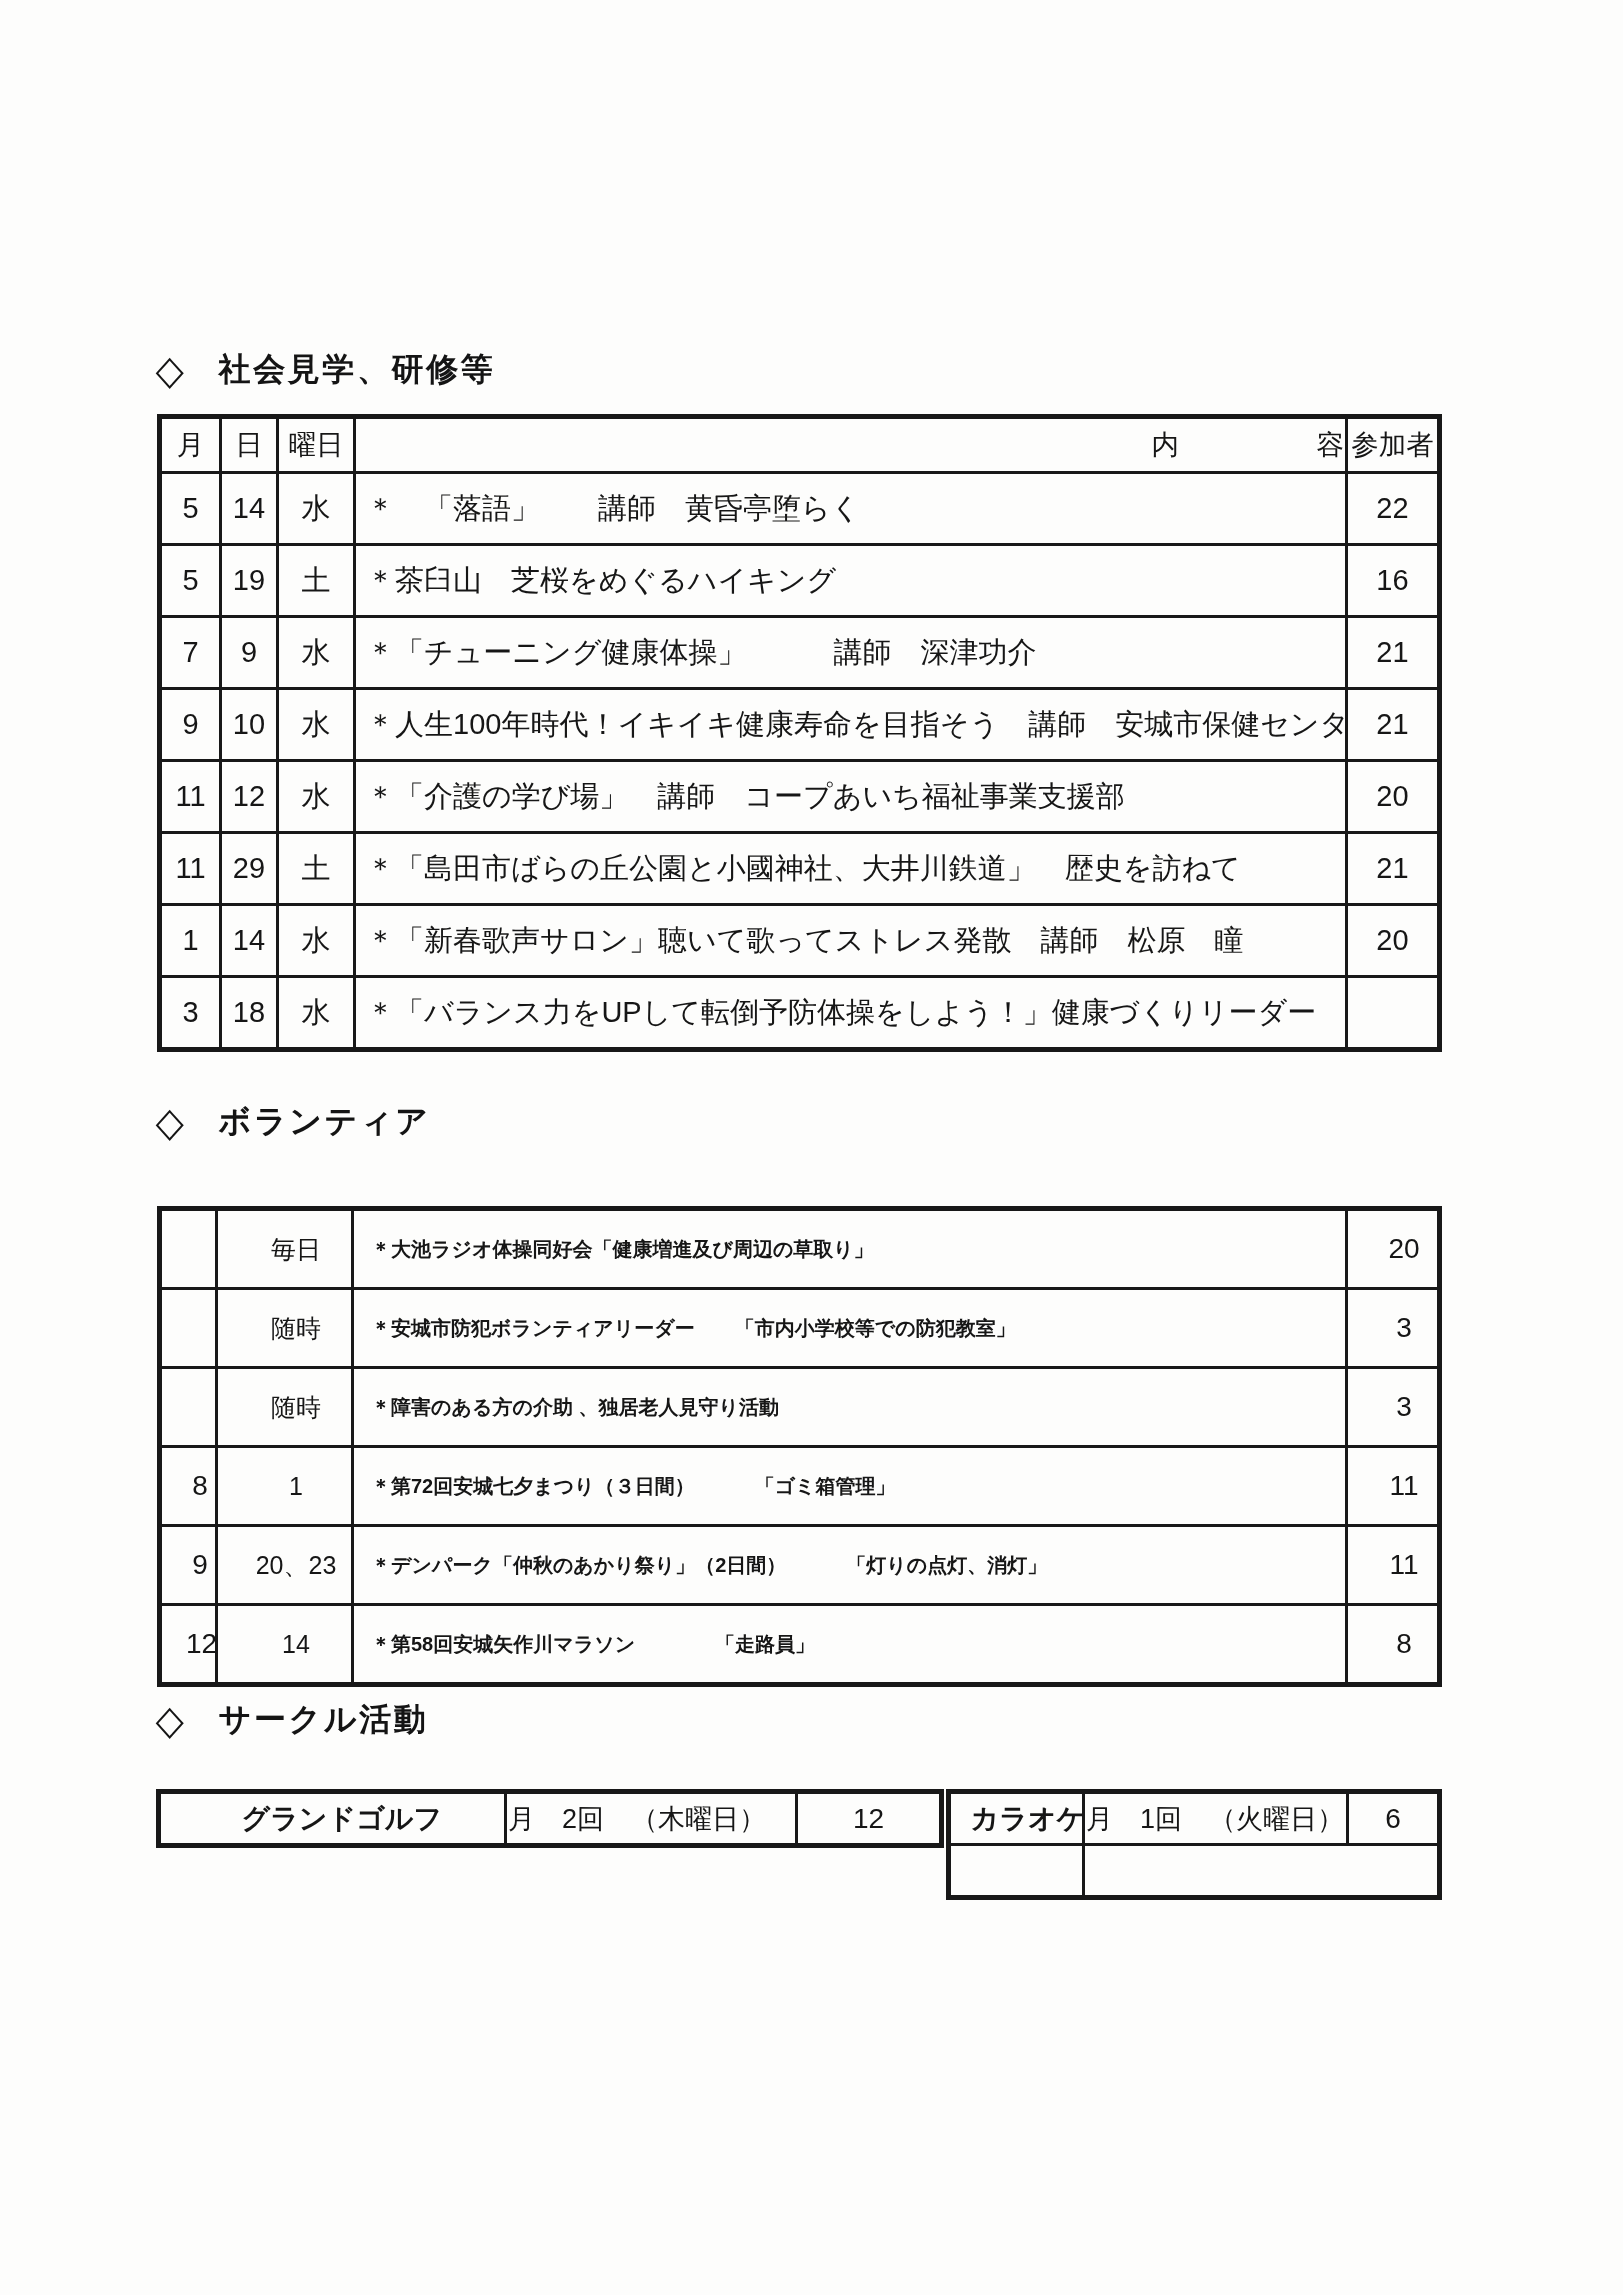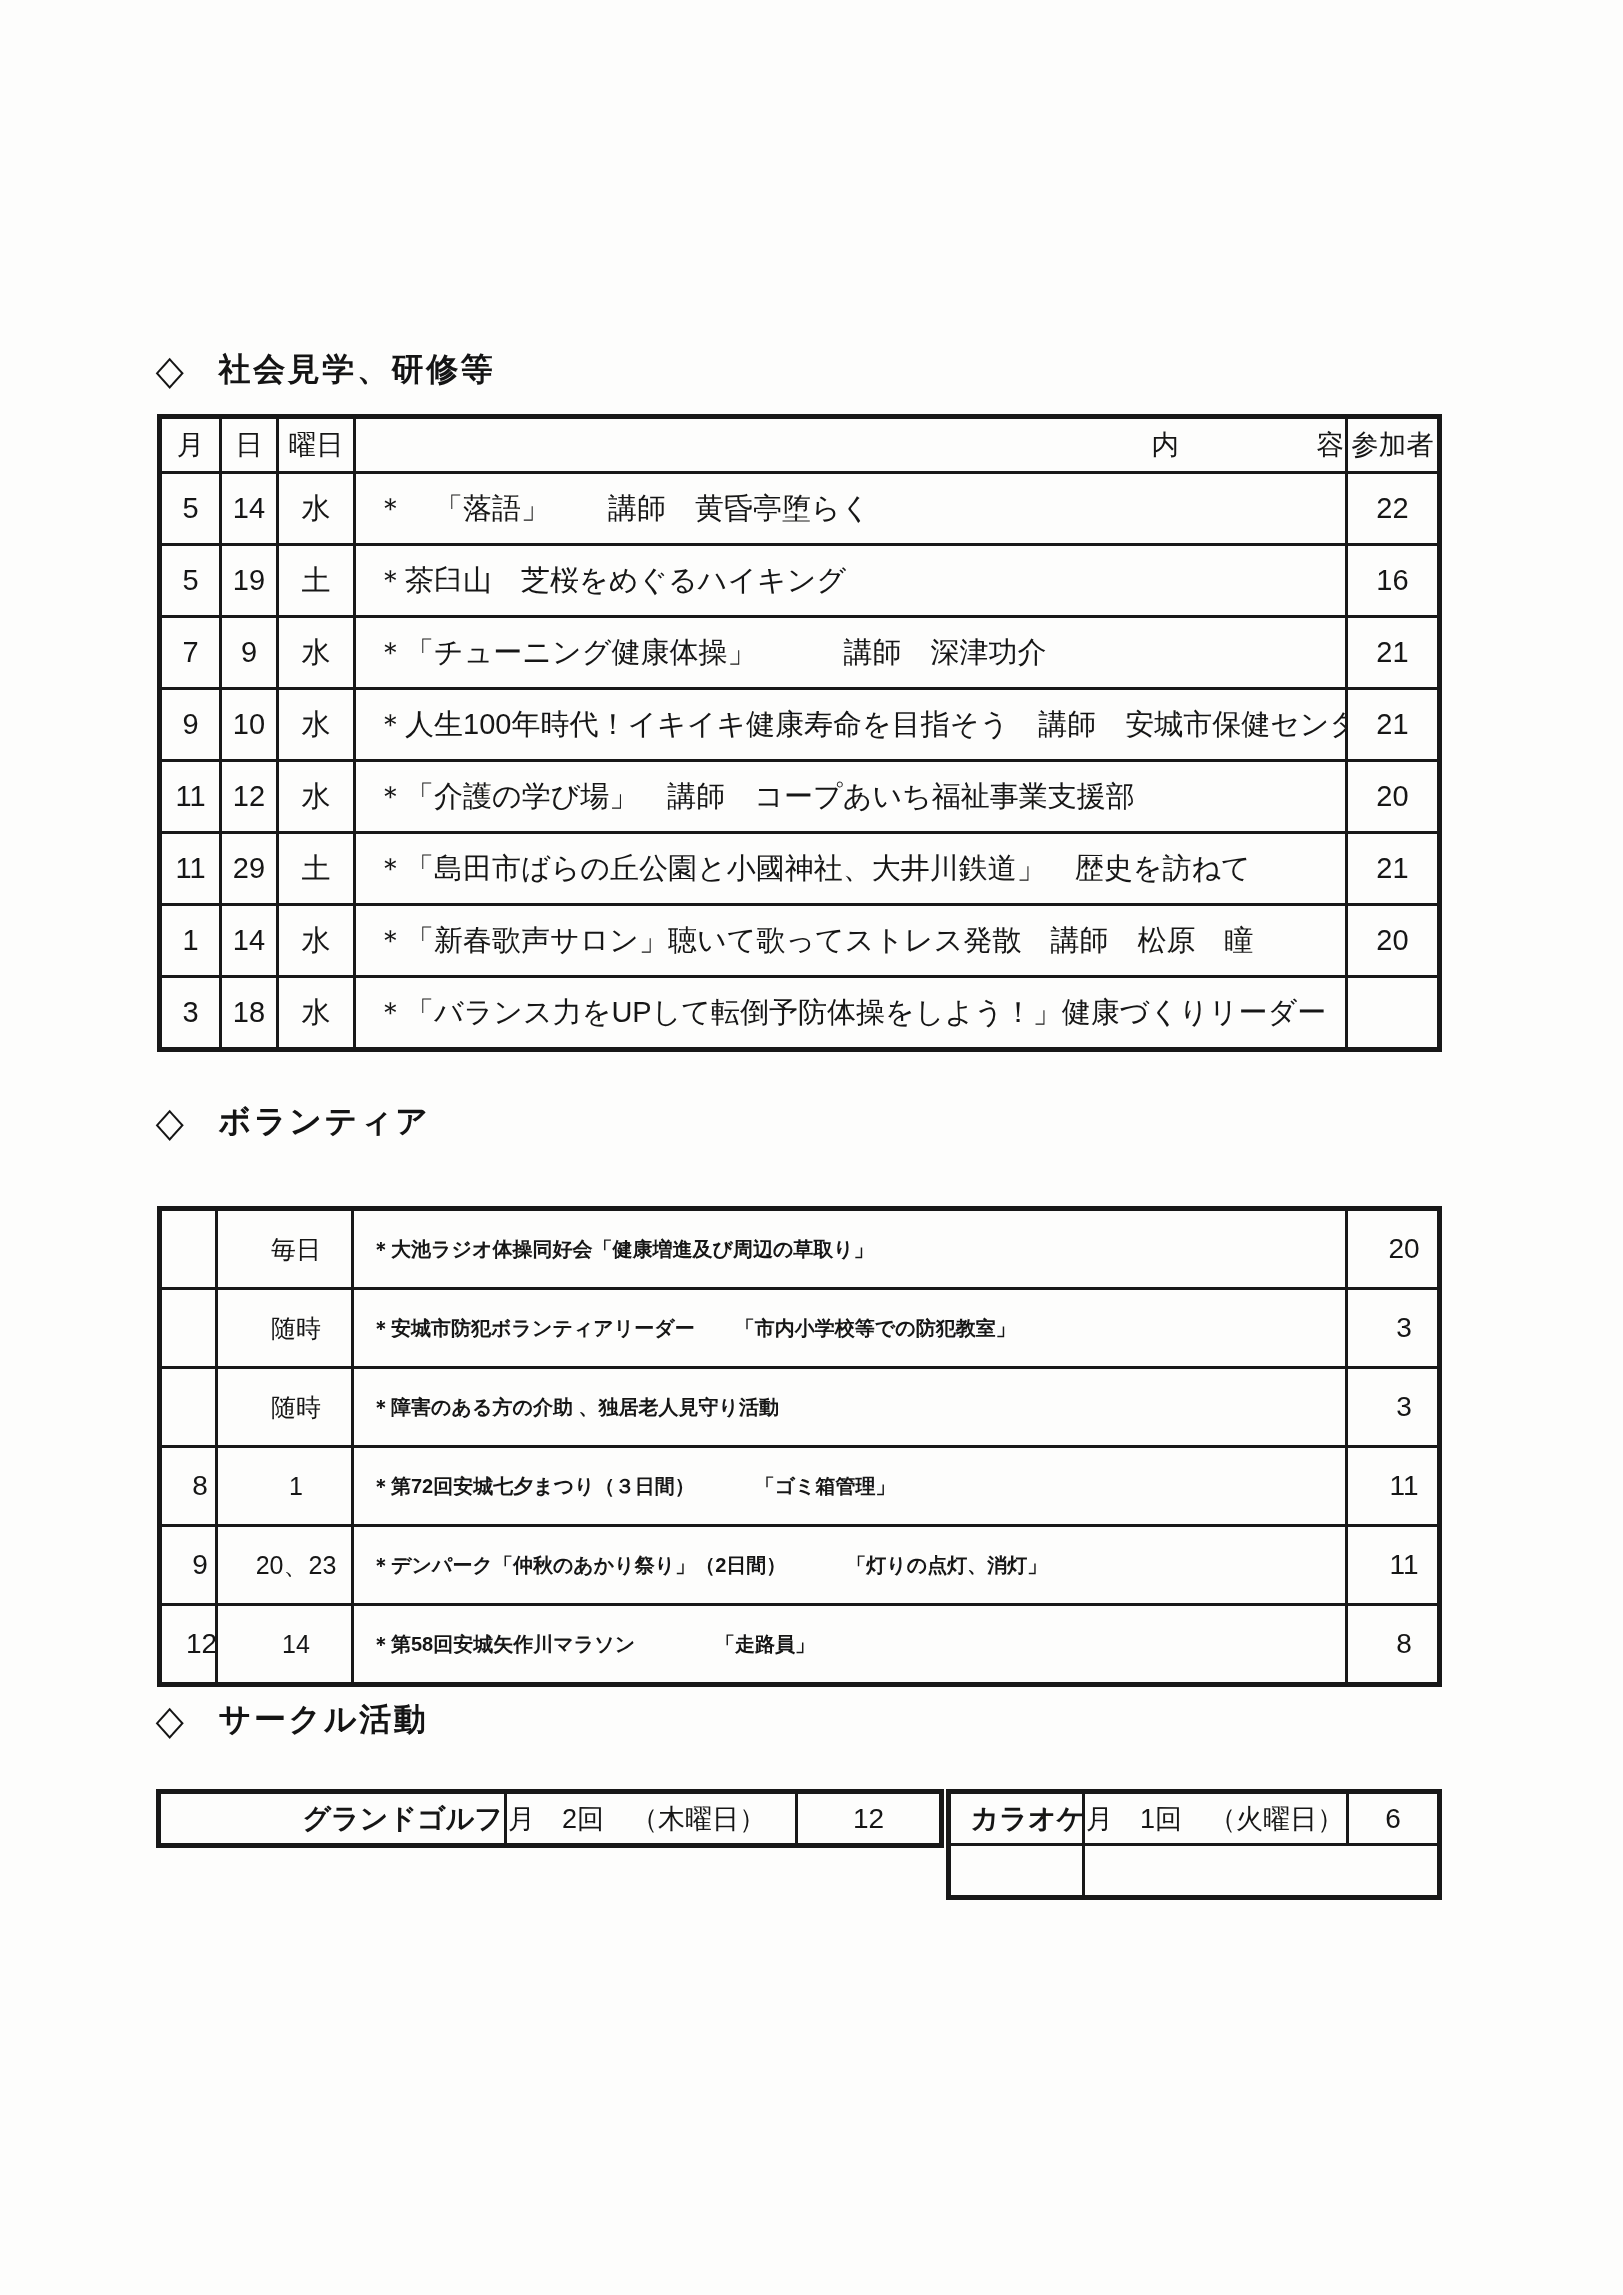--- a/index.html
+++ b/index.html
@@ -34,32 +34,32 @@
   td{
     border:3.9px solid #181818;overflow:hidden;white-space:nowrap;
     vertical-align:middle;color:#161616;
   }
   
   #visits-table{left:157px;top:414px;width:1280px;}
   #visits-table td.h{height:50px;font-size:27.5px;text-align:center;font-weight:normal;}
   #visits-table td.h.content-h{text-align:right;padding-left:165px;}
   #visits-table td.d{height:67px;}
   #visits-table td.num{font-size:29px;text-align:center;}
-  #visits-table td.content{font-size:29px;text-align:left;padding-left:20px;}
+  #visits-table td.content{font-size:29px;text-align:left;padding-left:10px;}
   
   #volunteer-table{left:157px;top:1206px;width:1280px;}
   #volunteer-table td{height:74px;padding-left:24px;}
   #volunteer-table td.num{font-size:28px;text-align:center;}
   #volunteer-table td.vday{font-size:25px;text-align:center;}
   #volunteer-table td.vcontent{font-size:20px;font-weight:bold;text-align:left;padding-left:17px;}
   
   #circles-left{left:156px;top:1789px;width:783px;}
   #circles-right{left:946px;top:1789px;width:491px;}
   .ctab td{height:47px;}
-  .ctab td.cname{font-size:28px;font-weight:bold;text-align:right;padding-left:19.6px;}
+  .ctab td.cname{font-size:28px;font-weight:bold;text-align:center;padding-left:19.6px;}
   .ctab td.csched{font-size:27px;}
   .ctab td.ccount{font-size:28px;text-align:center;}
 </style>
 </head>
 <body>
 
 <div class="sheet">
 
 
   <div class="sec" id="sec-visits">

